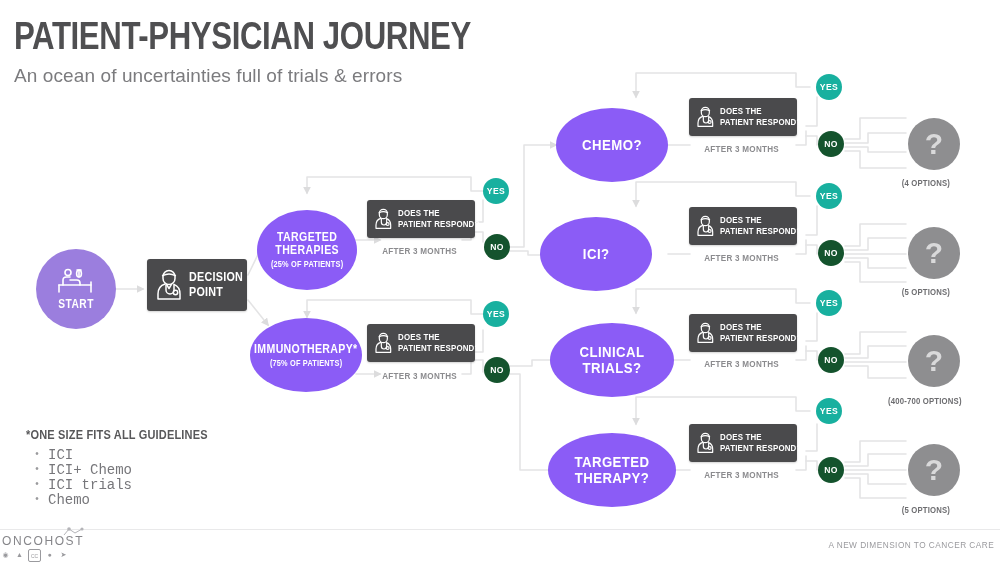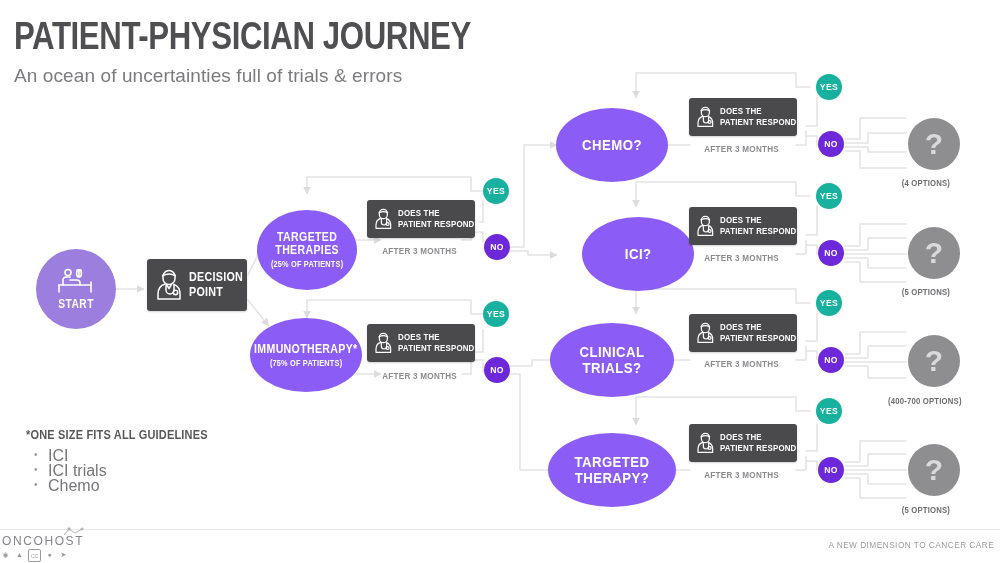--- a/index.html
+++ b/index.html
@@ -67,21 +67,21 @@
   .ellipse .l2{font-size:8.4px;font-weight:bold;letter-spacing:.2px;transform:scaleX(.88);margin-top:2px;}
   .ellipse.big .l1{font-size:15px;line-height:16px;letter-spacing:.5px;}
 
   
   .badge{
     width:26px;height:26px;border-radius:50%;display:flex;
     align-items:center;justify-content:center;color:#fff;
     font-size:8.6px;font-weight:bold;letter-spacing:.4px;
   }
   .badge.yes{background:#18b09f;}
-  .badge.no{background:#6d28d9;text-align:center;}
+  .badge.no{background:#14532d;text-align:center;}
 
   
   .unknown{
     width:52px;height:52px;border-radius:50%;background:#8e8e90;
     display:flex;align-items:center;justify-content:center;
     color:#d9d9da;font-size:30px;font-weight:bold;line-height:1;
   }
   .opt-label{
     position:absolute;font-size:8.6px;font-weight:bold;color:#6d6d70;
     letter-spacing:.2px;white-space:nowrap;transform:scaleX(.9);
@@ -94,21 +94,21 @@
   }
 
   
   #footnote{position:absolute;left:26px;top:428px;}
   #footnote .fn-title{
     font-size:12.5px;font-weight:bold;color:#58585a;letter-spacing:.2px;
     transform:scaleX(.88);transform-origin:left center;white-space:nowrap;
   }
   #footnote ul{list-style:none;margin:6px 0 0 0;padding:0;}
   #footnote li{
-    font-size:16px;color:#76767a;line-height:15px;padding-left:22px;position:relative;
+    font-size:14px;color:#76767a;line-height:15px;padding-left:22px;position:relative;font-family:Liberation Mono, monospace;
   }
   #footnote li:before{
     content:"\2022";position:absolute;left:8px;top:-1px;color:#9a9a9d;font-size:10px;
   }
 
   
   #footer-rule{position:absolute;left:0;top:529px;width:1000px;height:1px;background:#e9e9ea;}
   #logo{position:absolute;left:2px;top:534px;}
   #logo .word{
     font-size:12px;color:#86868a;letter-spacing:1.6px;font-weight:normal;
@@ -314,21 +314,21 @@
     </div>
   </div>
   <div class="after" style="left:700px;top:144px;">AFTER 3 MONTHS</div>
   <div class="node badge yes" style="left:816px;top:74px;">YES</div>
   <div class="node badge no" style="left:818px;top:131px;">NO</div>
   <div class="node unknown" style="left:908px;top:118px;">
     <span>?</span>
   </div>
   <div class="opt-label" style="left:899px;top:178px;">(4 OPTIONS)</div>
 
-  <div class="node ellipse big" style="left:582px;top:217px;width:112px;height:74px;">
+  <div class="node ellipse big" style="left:540px;top:217px;width:112px;height:74px;">
     <div class="l1">ICI?</div>
   </div>
   <div class="node darkbox respond-box" style="left:689px;top:207px;">
     <svg class="ico" width="20" height="24" viewBox="0 0 30 34" style="flex:none;margin:0 4px 0 2px;">
       <g fill="none" stroke="#ffffff" stroke-width="1.8" stroke-linecap="round" stroke-linejoin="round">
         <path d="M8,8.5 a6,6 0 0 1 12,0 v2 a6,6 0 0 1 -12,0 z"></path>
         <path d="M7.6,7.6 q6.4,-3.4 12.8,0"></path>
         <path d="M10,16 C5,17.6 3,21 3,26 L3,31 L25,31 L25,26 C25,21.6 23.4,18.2 19,16.4"></path>
         <path d="M11,17 L11,22 a4,4 0 0 0 8,0 L19,17"></path>
         <circle cx="20.5" cy="24.5" r="2.2"></circle>
@@ -396,20 +396,21 @@
   <div class="node badge no" style="left:818px;top:457px;">NO</div>
   <div class="node unknown" style="left:908px;top:444px;">
     <span>?</span>
   </div>
   <div class="opt-label" style="left:899px;top:505px;">(5 OPTIONS)</div>
 
   <div id="footnote">
     <div class="fn-title">*ONE SIZE FITS ALL GUIDELINES</div>
     <ul>
       <li>ICI</li>
+      <li>ICI+ Chemo</li>
       <li>ICI trials</li>
       <li>Chemo</li>
     </ul>
   </div>
 
   <div id="footer-rule"></div>
   <div id="logo">
     <svg width="30" height="9" viewBox="0 0 30 9" style="position:absolute;left:58px;top:-7px;">
       <g stroke="#b4b4b8" stroke-width="1" fill="none">
         <path d="M4,8 L9,2 L15,6 L22,2"></path>

